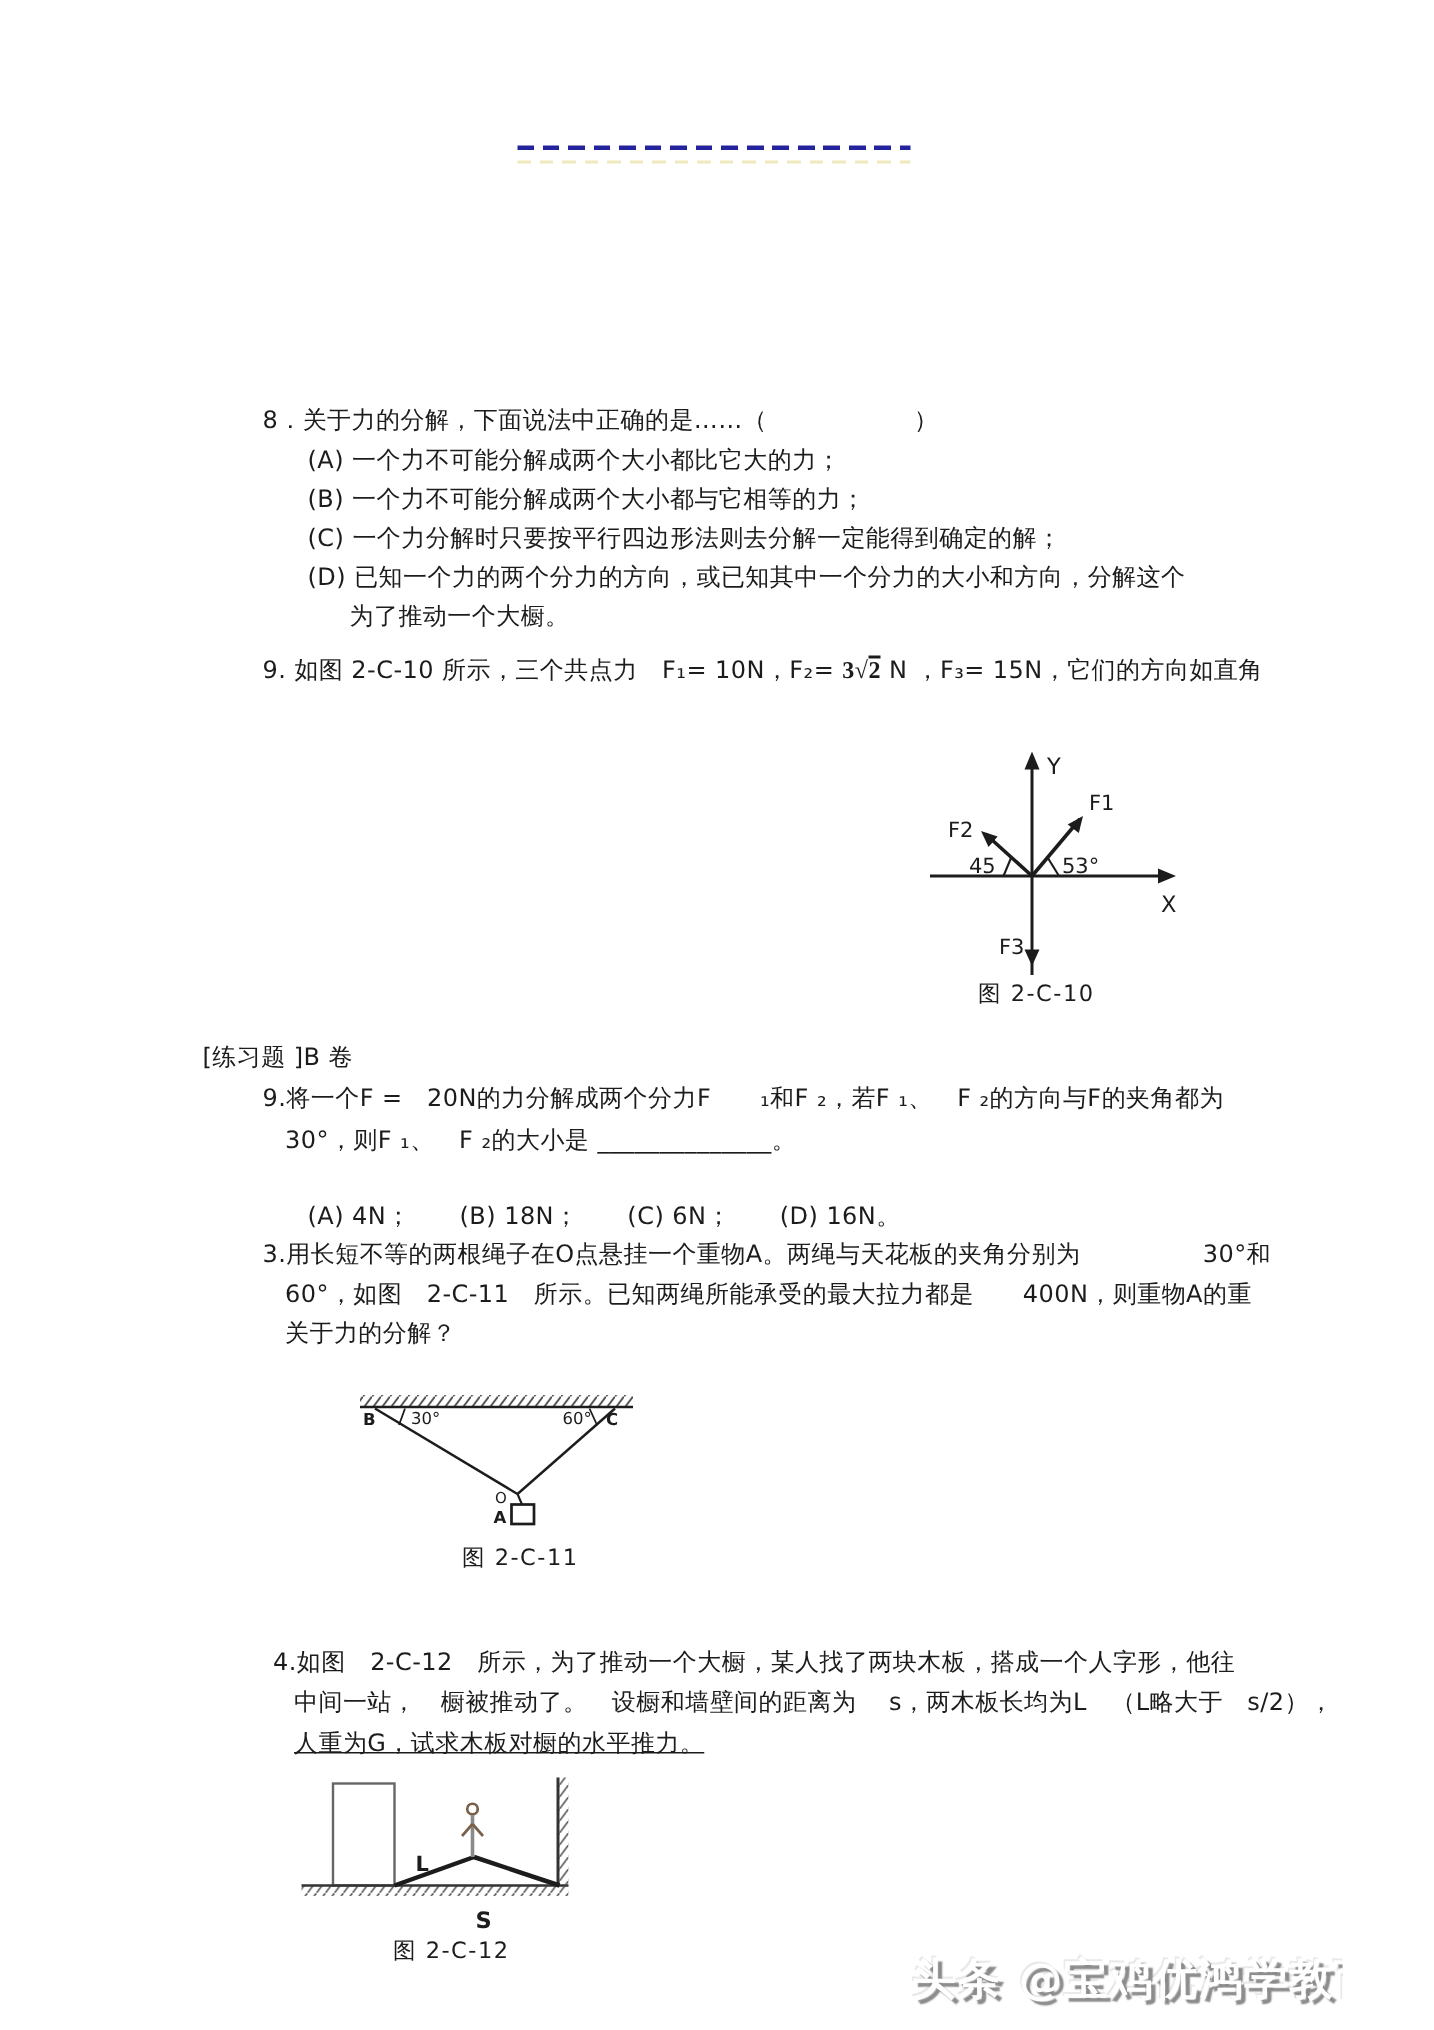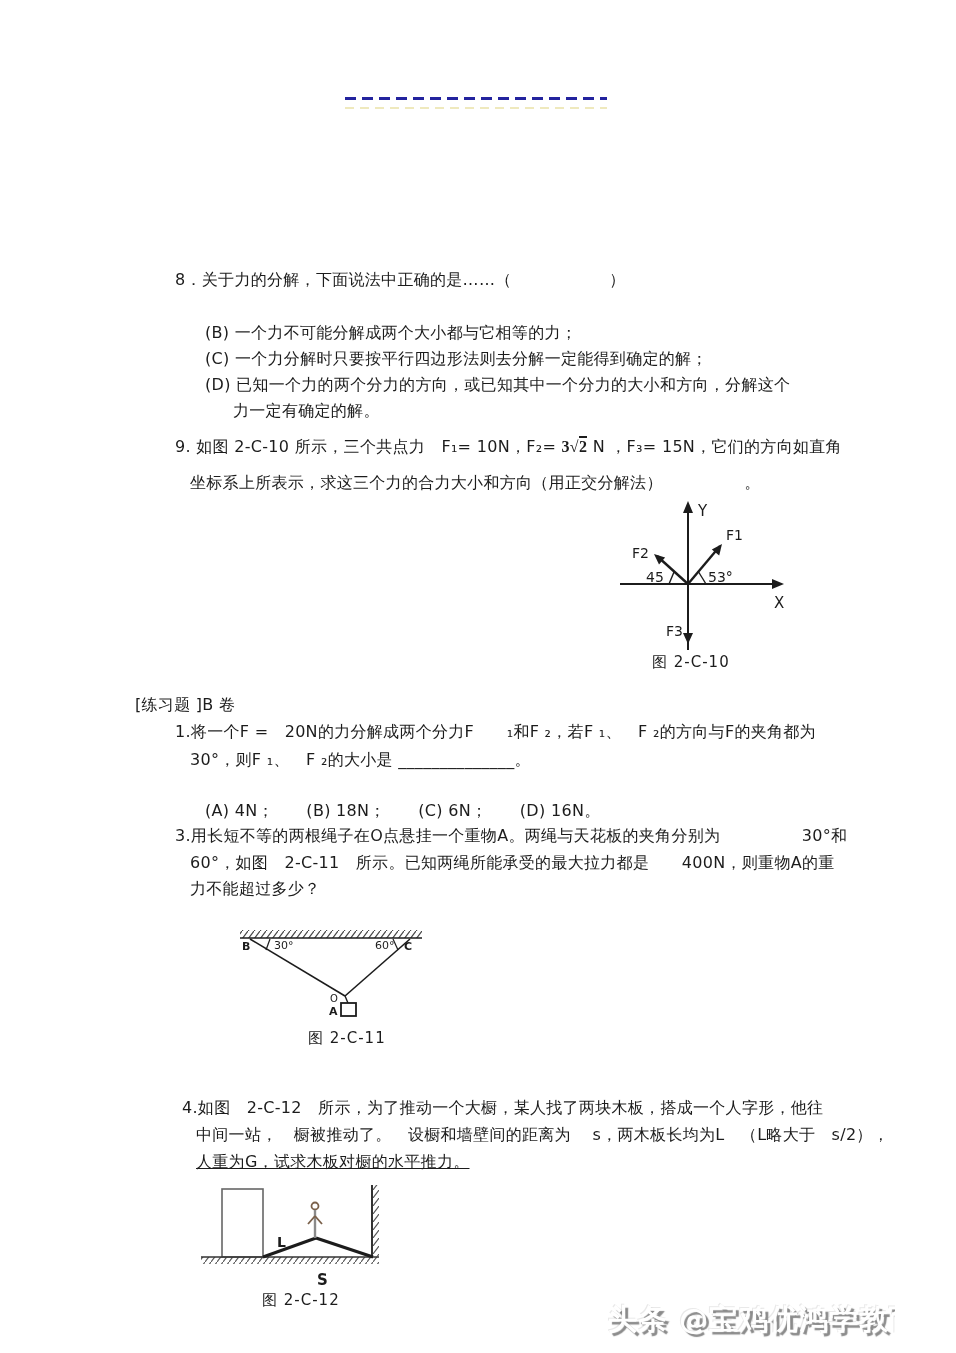--- a/index.html
+++ b/index.html
@@ -31,27 +31,27 @@
 </style>
 </head>
 <body>
 
 <div id="page">
 
   <div class="dash-navy"></div>
   <div class="dash-yellow"></div>
 
   <div class="t" style="left:175px;top:270px;">8．关于力的分解，下面说法中正确的是……（　　　　　　）</div>
+  <div class="t" style="left:205px;top:297px;">(A) 一个力不可能分解成两个大小都比它大的力；</div>
   <div class="t" style="left:205px;top:323px;">(B) 一个力不可能分解成两个大小都与它相等的力；</div>
   <div class="t" style="left:205px;top:349px;">(C) 一个力分解时只要按平行四边形法则去分解一定能得到确定的解；</div>
   <div class="t" style="left:205px;top:375px;">(D) 已知一个力的两个分力的方向，或已知其中一个分力的大小和方向，分解这个</div>
-  <div class="t" style="left:233px;top:401px;">力一定有确定的解。</div>
+  <div class="t" style="left:233px;top:401px;">为了推动一个大橱。</div>
 
   <div class="t" style="left:175px;top:437px;"><span>9. 如图 2-C-10 所示，三个共点力　F₁= 10N，F₂= </span><span class="sqrt"><span>3</span><span class="rad">√</span><span class="rdc">2</span></span><span> N ，F₃= 15N，它们的方向如直角</span></div>
-  <div class="t" style="left:190px;top:473px;">坐标系上所表示，求这三个力的合力大小和方向（用正交分解法）　　　　　。</div>
 
   <svg style="left:608px;top:498px;" width="200" height="172" viewBox="0 0 200 172">
 
     <line x1="80" y1="8" x2="80" y2="152" stroke="#1c1c1c" stroke-width="2"></line>
     <polygon points="80,3 75,15 85,15" fill="#1c1c1c"></polygon>
     <line x1="12" y1="86" x2="172" y2="86" stroke="#1c1c1c" stroke-width="2"></line>
     <polygon points="176,86 164,81 164,91" fill="#1c1c1c"></polygon>
 
     <line x1="80" y1="86" x2="112" y2="48" stroke="#1c1c1c" stroke-width="2.4"></line>
     <polygon points="114,46 111.2,57.4 103.8,51.6 " fill="#1c1c1c"></polygon>
@@ -69,28 +69,28 @@
     <text x="118" y="42" font-size="14">F1</text>
     <text x="24" y="60" font-size="14">F2</text>
     <text x="58" y="138" font-size="14">F3</text>
     <text x="38" y="84" font-size="14">45</text>
     <text x="100" y="84" font-size="14">53°</text>
   </svg>
   <div class="cap" style="left:652px;top:653px;">图 2-C-10</div>
 
   <div class="t" style="left:135px;top:695px;">[练习题 ]B 卷</div>
 
-  <div class="t" style="left:175px;top:722px;">1.将一个F =　20N的力分解成两个分力F　　₁和F ₂，若F ₁、　F ₂的方向与F的夹角都为</div>
+  <div class="t" style="left:175px;top:722px;">9.将一个F =　20N的力分解成两个分力F　　₁和F ₂，若F ₁、　F ₂的方向与F的夹角都为</div>
   <div class="t" style="left:190px;top:750px;">30°，则F ₁、　F ₂的大小是 ______________。</div>
 
   <div class="t" style="left:205px;top:801px;">(A) 4N；　　(B) 18N；　　(C) 6N；　　(D) 16N。</div>
 
   <div class="t" style="left:175px;top:826px;">3.用长短不等的两根绳子在O点悬挂一个重物A。两绳与天花板的夹角分别为　　　　　30°和</div>
   <div class="t" style="left:190px;top:853px;">60°，如图　2-C-11　所示。已知两绳所能承受的最大拉力都是　　400N，则重物A的重</div>
-  <div class="t" style="left:190px;top:879px;">力不能超过多少？</div>
+  <div class="t" style="left:190px;top:879px;">关于力的分解？</div>
 
   <svg style="left:212px;top:923px;" width="220" height="100" viewBox="0 0 220 100">
     <defs>
       <pattern id="hatch11" width="6" height="8" patternUnits="userSpaceOnUse">
         <line x1="0" y1="8" x2="6" y2="0" stroke="#444" stroke-width="1.2"></line>
       </pattern>
     </defs>
     <rect x="28" y="7" width="182" height="8" fill="url(#hatch11)"></rect>
     <line x1="28" y1="15" x2="210" y2="15" stroke="#1c1c1c" stroke-width="1.6"></line>
     <line x1="38" y1="16" x2="133" y2="73" stroke="#1c1c1c" stroke-width="1.6"></line>

